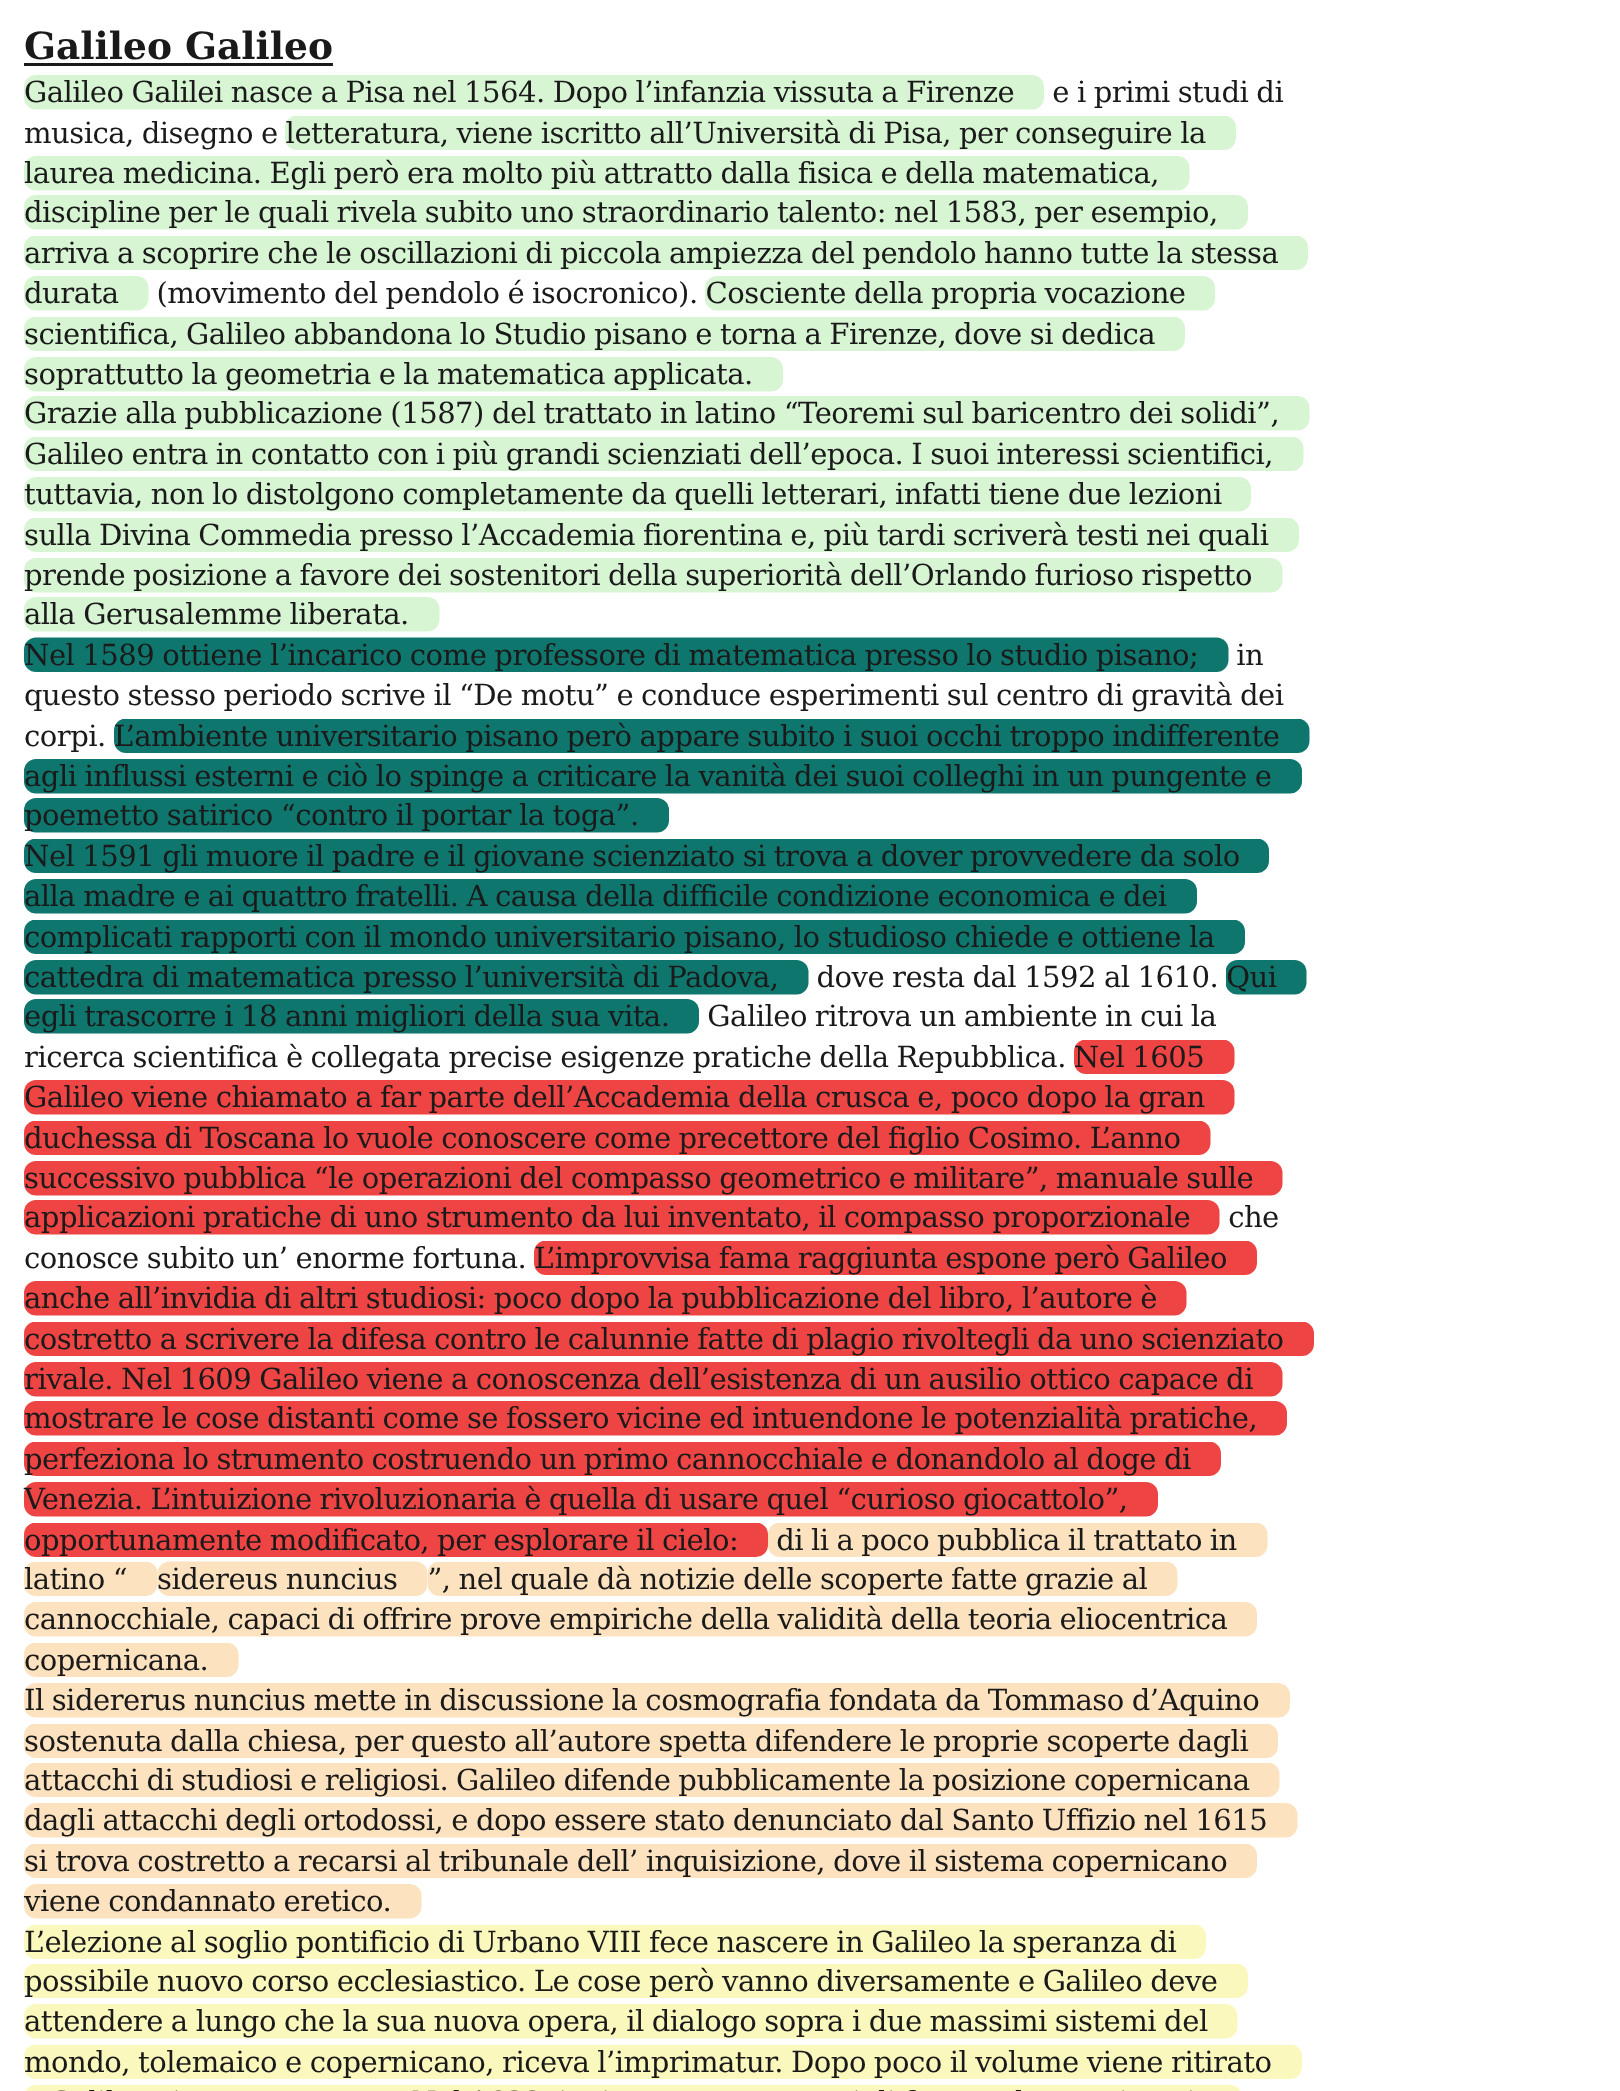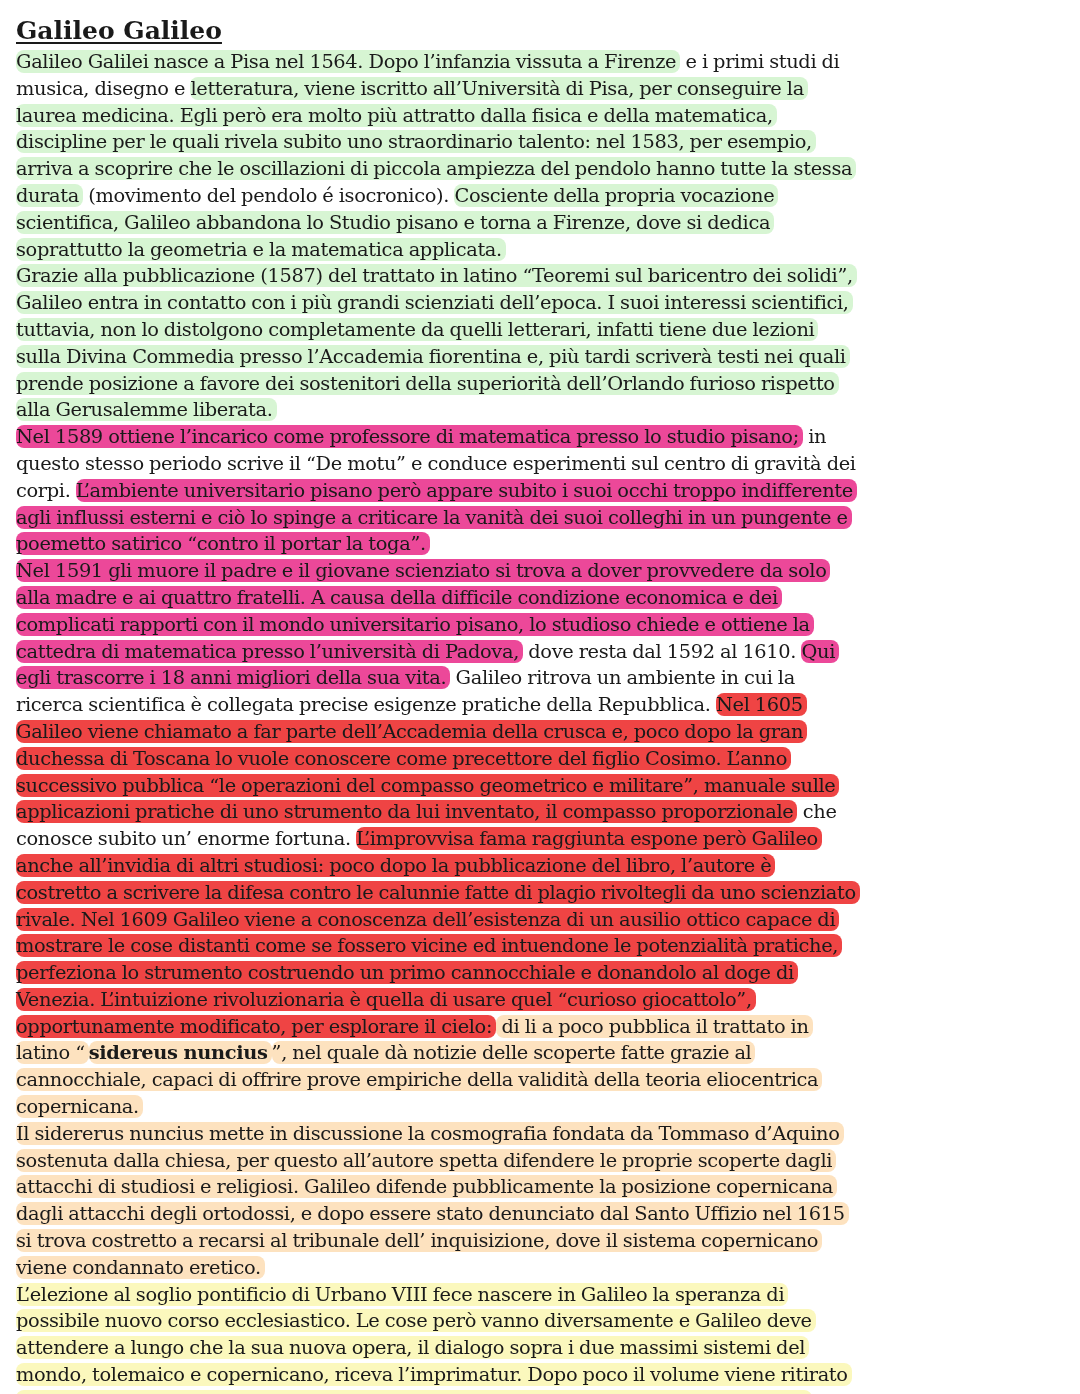--- a/index.html
+++ b/index.html
@@ -27,28 +27,28 @@
       font-size: 19.4px;
       line-height: 26.8px;
       letter-spacing: -0.35px;
       word-spacing: -0.5px;
     }
     .para { margin: 0; }
     .hl {
       -webkit-box-decoration-break: clone;
       box-decoration-break: clone;
       border-radius: 8px;
-      padding: 0 4px 0 0;
+      padding: 0 20px 0 0;
     }
     .hl-green  { background: #d7f5d3; }
-    .hl-blue   { background: #ec4899; }
+    .hl-blue   { background: #0f766e; }
     .hl-purple { background: #ef4444; }
     .hl-orange { background: #fde2bf; }
     .hl-yellow { background: #fbf8bd; margin-top: 40px; }
-    b { font-weight: bold; }
+    b { font-weight: normal; }
   </style>
 </head>
 <body>
 
 <div class="page">
   <h1 class="title">Galileo Galileo</h1>
   <div class="body-text" id="doc-body">
 
     <p class="para">
       <span class="seg hl hl-green">Galileo Galilei nasce a Pisa nel 1564. Dopo l’infanzia vissuta a Firenze</span><span class="seg"> e i primi studi di musica, disegno e </span><span class="seg hl hl-green">letteratura, viene iscritto all’Università di Pisa, per conseguire la laurea medicina. Egli però era molto più attratto dalla fisica e della matematica, discipline per le quali rivela subito uno straordinario talento: nel 1583, per esempio, arriva a scoprire che le oscillazioni di piccola ampiezza del pendolo hanno tutte la stessa durata</span><span class="seg"> (movimento del pendolo é isocronico). </span><span class="seg hl hl-green">Cosciente della propria vocazione scientifica, Galileo abbandona lo Studio pisano e torna a Firenze, dove si dedica soprattutto la geometria e la matematica applicata.</span>

